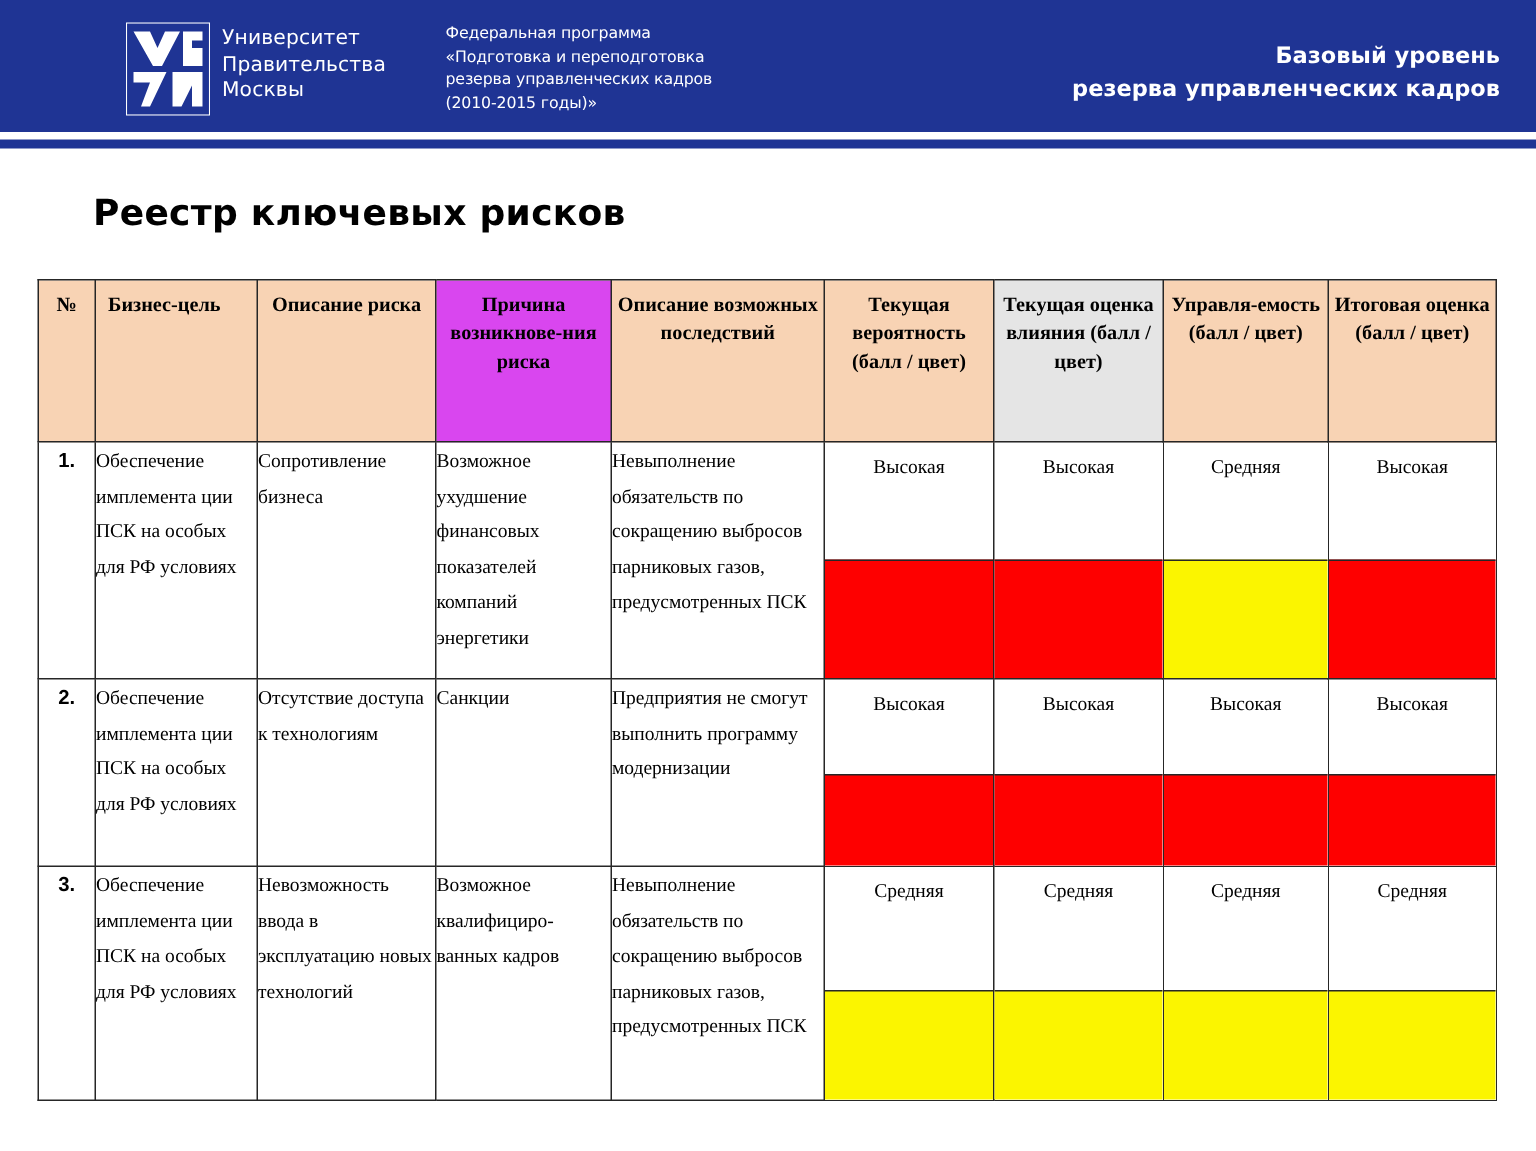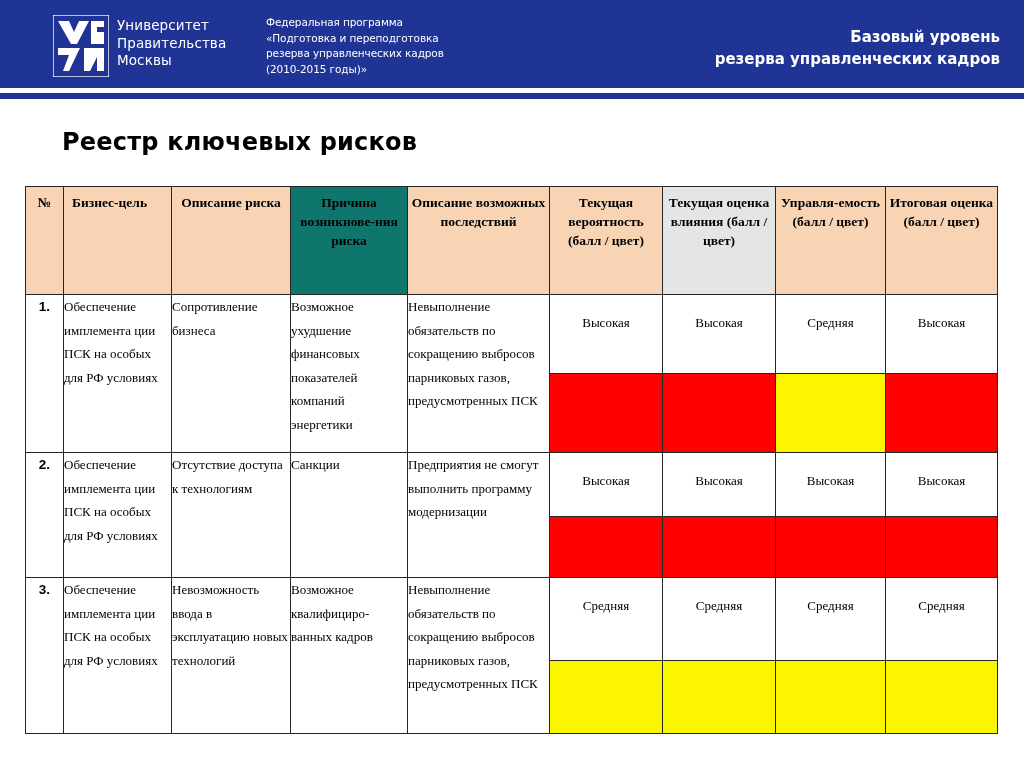--- a/index.html
+++ b/index.html
@@ -159,21 +159,21 @@
   .assess-inner {
     display: flex;
     flex-direction: column;
     height: 100%;
     min-height: 100%;
   }
   .assess-label {
     text-align: center;
     font-size: 13px;
     line-height: 19px;
-    padding-top: 18px;
+    padding-top: 6px;
     flex: 0 0 auto;
   }
   .assess-spacer {
     flex: 1 1 auto;
   }
   .assess-swatch {
     flex: 0 0 auto;
     border-top: 1.5px solid #262626;
   }
 
@@ -182,21 +182,21 @@
   tr.r2 td { height: 124px; }
   tr.r3 td { height: 155px; }
 
   tr.r1 .assess-swatch { height: 78px; }
   tr.r2 .assess-swatch { height: 60px; }
   tr.r3 .assess-swatch { height: 72px; }
 </style>
 </head>
 <body>
 
-<div class="banner" style="background: rgb(31, 52, 148);">
+<div class="banner" style="background: rgb(31, 52, 148); padding-left: 31px;">
   <div class="banner-inner">
 
     <div class="logo">
       <svg width="56" height="62" viewBox="0 0 56 62" aria-hidden="true">
         <rect x="0" y="0" width="56" height="62" fill="none" stroke="#ffffff" stroke-width="1.4"></rect>
 
         <polygon points="5,6 16,6 21,17 26,6 36,6 24,29 18,29" fill="#ffffff"></polygon>
 
         <polygon points="38,6 51,6 51,12 44,12 44,17 51,17 51,29 38,29" fill="#ffffff"></polygon>
 
@@ -235,21 +235,21 @@
       <col style="width:113px">
       <col style="width:113px">
       <col style="width:110px">
       <col style="width:112px">
     </colgroup>
     <thead>
       <tr>
         <th class="hd-num" style="background: rgb(248, 211, 180);">№</th>
         <th class="hd-left" style="background: rgb(248, 211, 180);">Бизнес-цель</th>
         <th style="background: rgb(248, 211, 180);">Описание риска</th>
-        <th style="background: #0f766e; margin-left: 24px;">Причина возникнове-ния риска</th>
+        <th style="background: #d946ef; margin-left: 24px;">Причина возникнове-ния риска</th>
         <th style="background: rgb(248, 211, 180);">Описание возможных последствий</th>
         <th style="background: rgb(248, 211, 180);">Текущая вероятность (балл / цвет)</th>
         <th style="background: #e5e5e5;">Текущая оценка влияния (балл / цвет)</th>
         <th style="background: rgb(248, 211, 180);">Управля-емость (балл / цвет)</th>
         <th style="background: rgb(248, 211, 180);">Итоговая оценка (балл / цвет)</th>
       </tr>
     </thead>
     <tbody>
 
       <tr class="r1">

